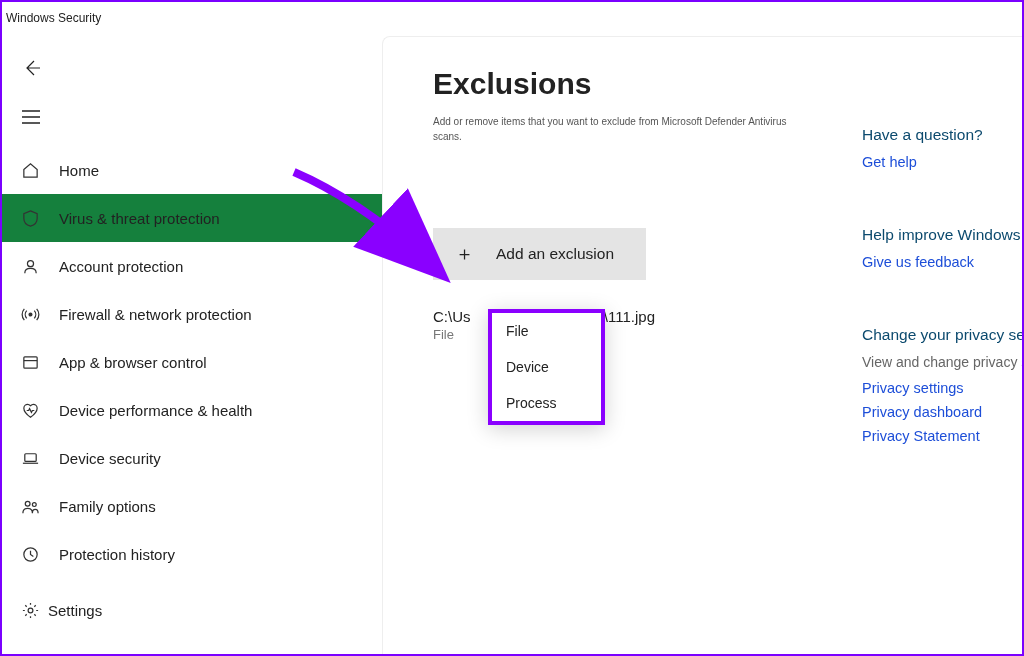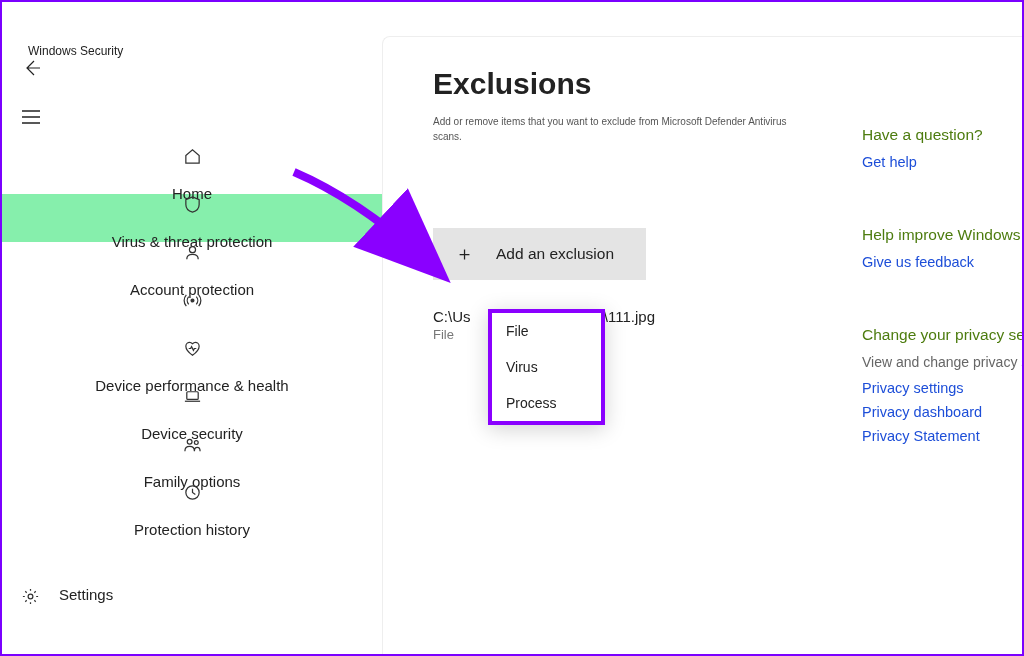--- a/index.html
+++ b/index.html
@@ -1,37 +1,37 @@
 <!DOCTYPE html>
 <html><head>
 <meta charset="utf-8">
 <style>
   * { box-sizing: border-box; margin: 0; padding: 0; font-family: "Segoe UI", -apple-system, sans-serif; }
   body { width: 1024px; height: 656px; background: #fff; overflow: hidden; position: relative; border: 2px solid #7b00ff; }
-  .titlebar { height: 32px; display: flex; align-items: center; padding: 0 26px; font-size: 12px; color: #222; margin-top: 33px; }
+  .titlebar { height: 32px; display: flex; align-items: center; padding: 0 4px; font-size: 12px; color: #222; }
   .back-btn { position: absolute; top: 56px; left: 20px; cursor: pointer; }
   .hamburger { position: absolute; top: 108px; left: 20px; cursor: pointer; }
   .sidebar { position: absolute; top: 144px; left: 0; width: 380px; }
-  .nav-item { display: flex; align-items: center; height: 48px; padding: 0 18px; font-size: 15px; color: #222; cursor: pointer; gap: 19px; flex-direction: column; }
-  .nav-item.active { background: #86efac; }
+  .nav-item { display: flex; align-items: center; height: 48px; padding: 0 18px; font-size: 15px; color: #222; cursor: pointer; gap: 19px; }
+  .nav-item.active { background: #15803d; }
   .nav-icon { width: 20px; height: 20px; display: flex; align-items: center; justify-content: center; color: #333; flex-shrink: 0; }
-  .settings-item { position: absolute; bottom: 20px; left: 0; width: 380px; display: flex; align-items: flex-start; height: 48px; padding: 0 18px; font-size: 15px; color: #222; cursor: pointer; gap: 19px; }
+  .settings-item { position: absolute; bottom: 20px; left: 0; width: 380px; display: flex; align-items: center; height: 48px; padding: 0 18px; font-size: 15px; color: #222; cursor: pointer; gap: 8px; }
   .main { position: absolute; top: 34px; left: 380px; right: 0; bottom: 0; border-left: 1px solid #eee; border-top: 1px solid #eee; border-radius: 8px 0 0 0; padding: 30px 0 0 50px; }
   .page-title { font-size: 30px; font-weight: 600; color: #222; margin-bottom: 14px; }
   .page-desc { font-size: 10px; color: #555; max-width: 360px; line-height: 1.45; }
   .add-btn { margin-top: 84px; display: inline-flex; align-items: center; height: 52px; padding: 0 32px 0 22px; background: #e4e4e4; font-size: 15.5px; color: #222; cursor: pointer; gap: 22px; border: none; }
   .add-btn .plus { font-size: 19px; font-weight: 300; }
   .exclusion-item { margin-top: 28px; }
   .exclusion-path { font-size: 15px; color: #222; }
   .exclusion-type { font-size: 13px; color: #777; margin-top: 2px; }
   .dropdown { position: absolute; top: 307px; left: 486px; width: 117px; background: #fff; border: 4px solid #8a00ff; box-shadow: 0 4px 20px rgba(0,0,0,0.18); z-index: 50; }
   .dropdown-item { padding: 10px 14px; font-size: 14px; color: #222; cursor: pointer; }
   .right-rail { position: absolute; top: 124px; right: 0; width: 160px; }
   .rail-section { margin-bottom: 56px; }
-  .rail-heading { font-size: 15.5px; color: #4d7c0f; margin-bottom: 10px; white-space: nowrap; }
+  .rail-heading { font-size: 15.5px; color: #0c4a6e; margin-bottom: 10px; white-space: nowrap; }
   .rail-link { font-size: 14.5px; color: #1d4ed8; cursor: pointer; display: block; margin-bottom: 8px; white-space: nowrap; }
   .rail-text { font-size: 14px; color: #666; margin-bottom: 10px; white-space: nowrap; }
   .arrow-overlay { position: absolute; top: 160px; left: 282px; z-index: 40; pointer-events: none; }
 </style>
 </head>
 <body>
 
 <div class="titlebar">
   <span>Windows Security</span>
 </div>
@@ -74,20 +74,30 @@
       </span>
     <span>Account protection</span>
   </div>
   <div class="nav-item">
     <span class="nav-icon">
         <svg width="19" height="19" viewBox="0 0 20 20" fill="none" stroke="#333" stroke-width="1.3">
           <circle cx="10" cy="10" r="1.5" fill="#333"></circle>
           <path d="M6 6 A6 6 0 0 0 6 14 M14 6 A6 6 0 0 1 14 14 M3.5 4 A9 9 0 0 0 3.5 16 M16.5 4 A9 9 0 0 1 16.5 16"></path>
         </svg>
       </span>
+    <span>Firewall &amp; network protection</span>
+  </div>
+  <div class="nav-item">
+    <span class="nav-icon">
+        <svg width="19" height="19" viewBox="0 0 20 20" fill="none" stroke="#333" stroke-width="1.3">
+          <rect x="3" y="4" width="14" height="12" rx="1"></rect>
+          <path d="M3 8 H17"></path>
+        </svg>
+      </span>
+    <span>App &amp; browser control</span>
   </div>
   <div class="nav-item">
     <span class="nav-icon">
         <svg width="19" height="19" viewBox="0 0 20 20" fill="none" stroke="#333" stroke-width="1.3">
           <path d="M10 17 C10 17 3 12 3 7.5 C3 5 5 3.5 7 3.5 C8.5 3.5 10 5 10 5 C10 5 11.5 3.5 13 3.5 C15 3.5 17 5 17 7.5 C17 12 10 17 10 17 Z"></path>
           <path d="M6 10 L8 10 L9 8 L11 12 L12 10 L14 10"></path>
         </svg>
       </span>
     <span>Device performance &amp; health</span>
   </div>
@@ -143,21 +153,21 @@
   <div class="exclusion-item">
     <div class="exclusion-path">
       <span>C:\Us</span><span style="visibility:hidden">xxxxxxxxxxxxxxx</span><span>top\111.jpg</span>
     </div>
     <div class="exclusion-type">File</div>
   </div>
 </div>
 
 <div class="dropdown">
   <div class="dropdown-item">File</div>
-  <div class="dropdown-item">Virus</div>
+  <div class="dropdown-item">Device</div>
   <div class="dropdown-item">Process</div>
 </div>
 
 <div class="right-rail">
   <div class="rail-section">
     <div class="rail-heading">Have a question?</div>
     <a class="rail-link">Get help</a>
   </div>
   <div class="rail-section">
     <div class="rail-heading">Help improve Windows Security</div>

